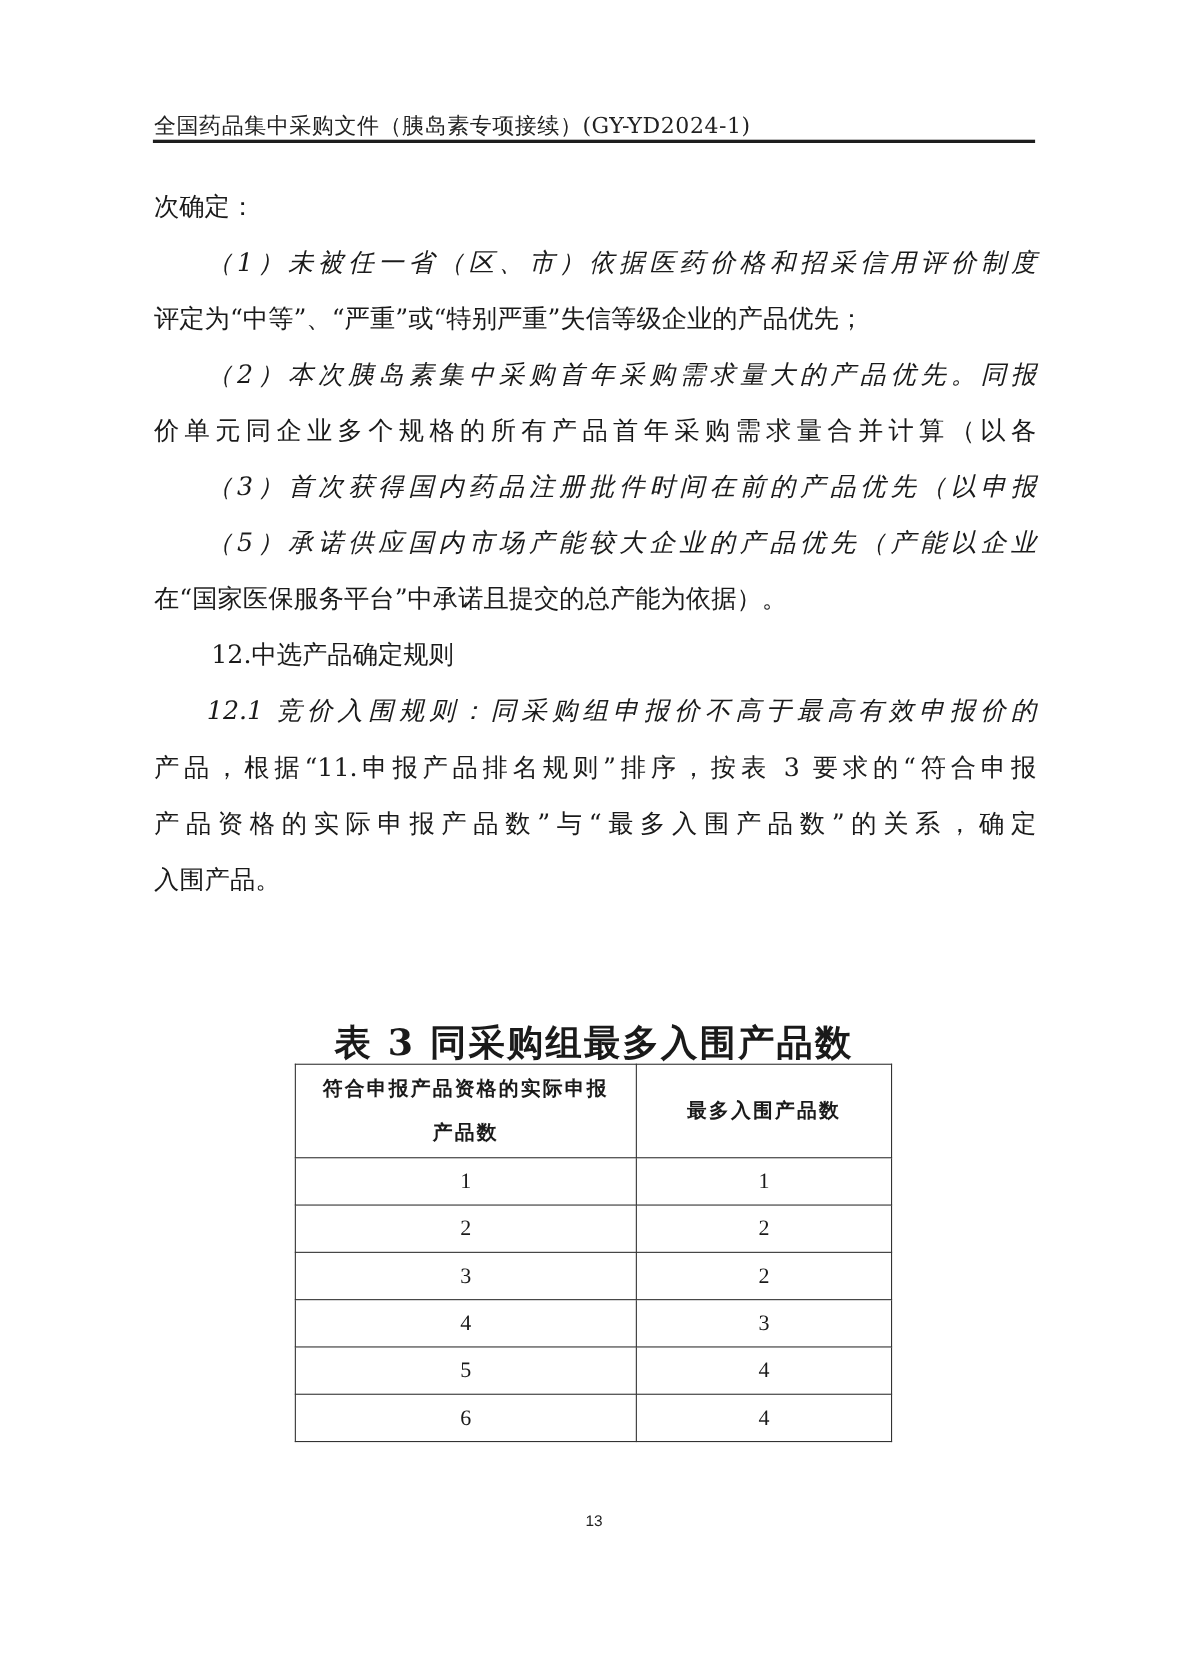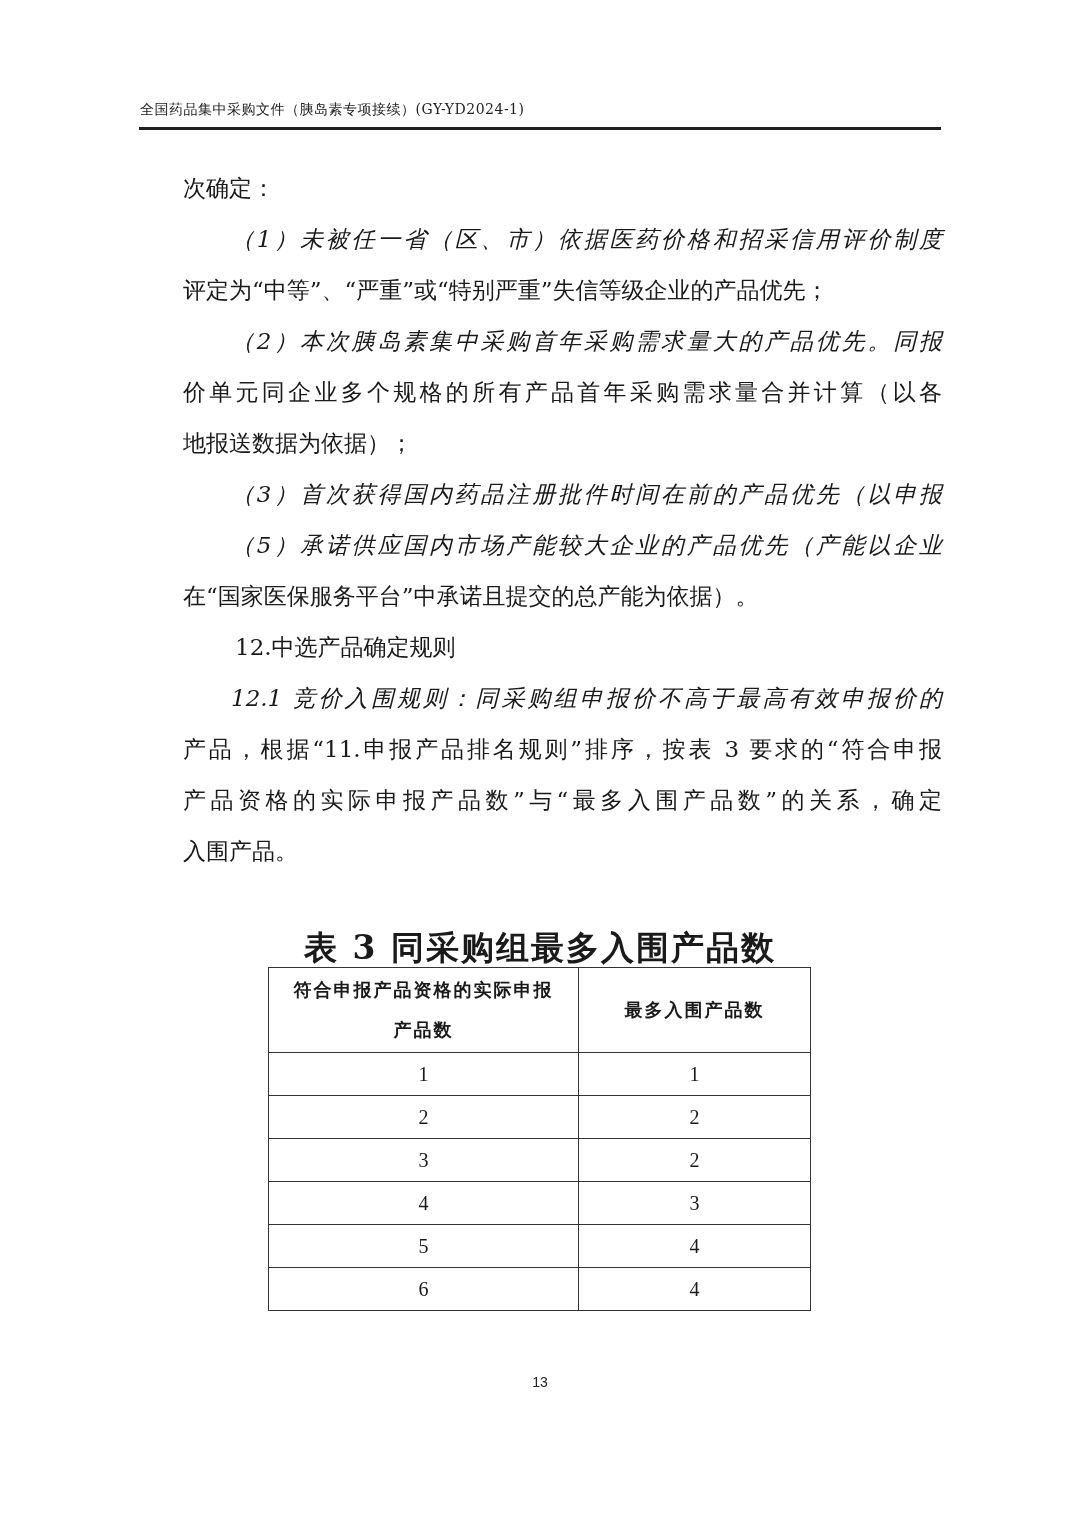--- a/index.html
+++ b/index.html
@@ -13,21 +13,21 @@
       position: relative;
       overflow: hidden;
       color: #1a1a1a;
       font-family: "DejaVu Serif", "Liberation Serif", serif;
     }
     .page-header {
       position: absolute;
       left: 140px;
       top: 101px;
       width: 801px;
-      font-size: 14px;
+      font-size: 20px;
       letter-spacing: 0.5px;
       color: #222;
       font-family: "DejaVu Serif", serif;
     }
     .header-rule {
       position: absolute;
       left: 139px;
       top: 127px;
       width: 802px;
       height: 3px;
@@ -40,21 +40,20 @@
       width: 802px;
     }
     .line {
       height: 51px;
       line-height: 51px;
       font-size: 23px;
       white-space: nowrap;
       text-align: justify;
       text-align-last: justify;
       letter-spacing: 0;
-      margin-left: 43px;
     }
     .line.last {
       text-align-last: left;
     }
     .line.indent {
       padding-left: 48px;
       font-style: italic;
     }
     .line.heading {
       padding-left: 52px;
@@ -114,21 +113,20 @@
 
 <div class="page-header">全国药品集中采购文件（胰岛素专项接续）(GY-YD2024-1)</div>
 <div class="header-rule"></div>
 
 <div class="body-text">
   <div class="line last">次确定：</div>
   <div class="line indent">（1）未被任一省（区、市）依据医药价格和招采信用评价制度</div>
   <div class="line" style="text-align-last:left;">评定为“中等”、“严重”或“特别严重”失信等级企业的产品优先；</div>
   <div class="line indent">（2）本次胰岛素集中采购首年采购需求量大的产品优先。同报</div>
   <div class="line">价单元同企业多个规格的所有产品首年采购需求量合并计算（以各</div>
-  <div class="line last">地报送数据为依据）；</div>
   <div class="line indent">（3）首次获得国内药品注册批件时间在前的产品优先（以申报</div>
   <div class="line indent">（5）承诺供应国内市场产能较大企业的产品优先（产能以企业</div>
   <div class="line last">在“国家医保服务平台”中承诺且提交的总产能为依据）。</div>
   <div class="line heading">12.中选产品确定规则</div>
   <div class="line indent">12.1 竞价入围规则：同采购组申报价不高于最高有效申报价的</div>
   <div class="line">产品，根据“11.申报产品排名规则”排序，按表 3 要求的“符合申报</div>
   <div class="line">产品资格的实际申报产品数”与“最多入围产品数”的关系，确定</div>
   <div class="line last">入围产品。</div>
 </div>
 

